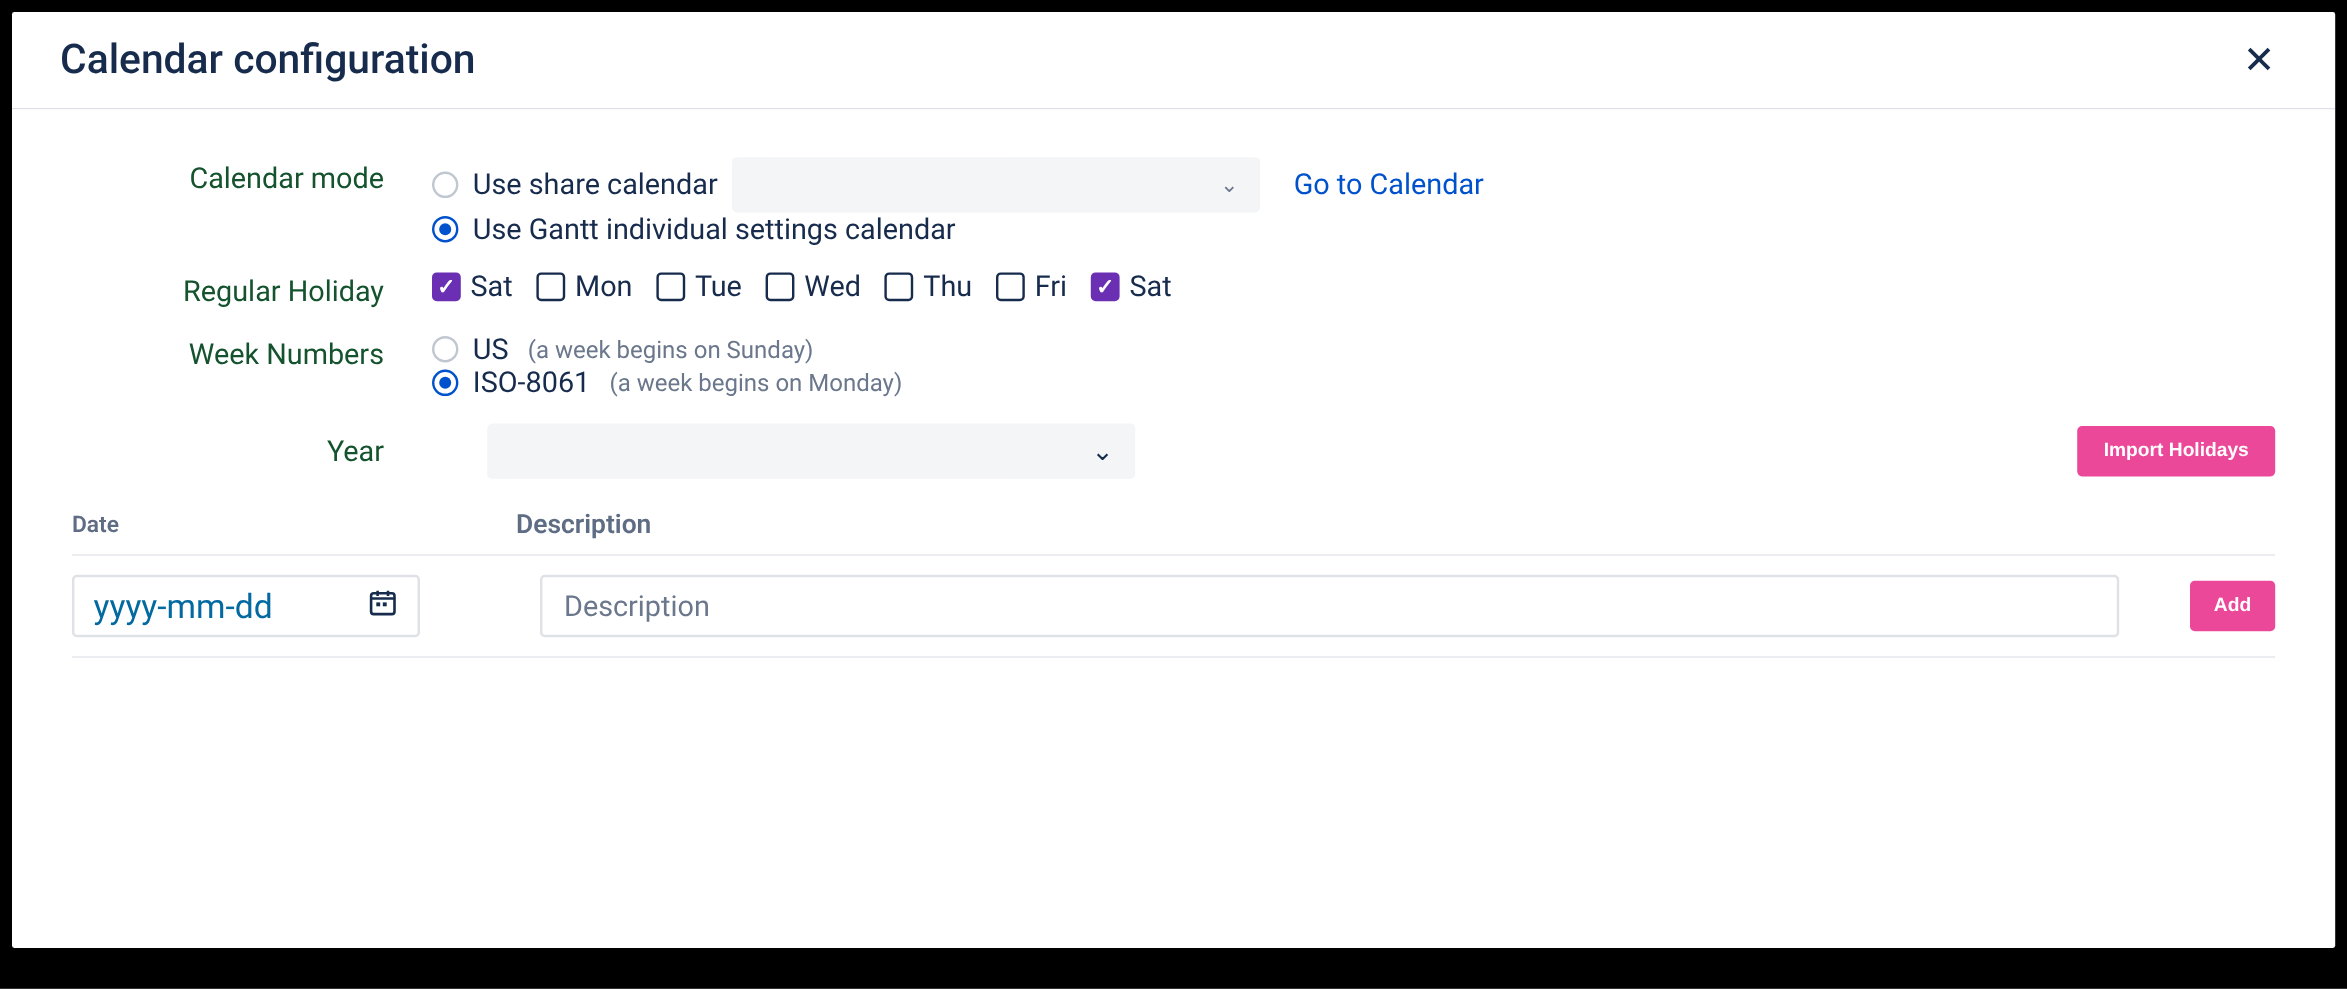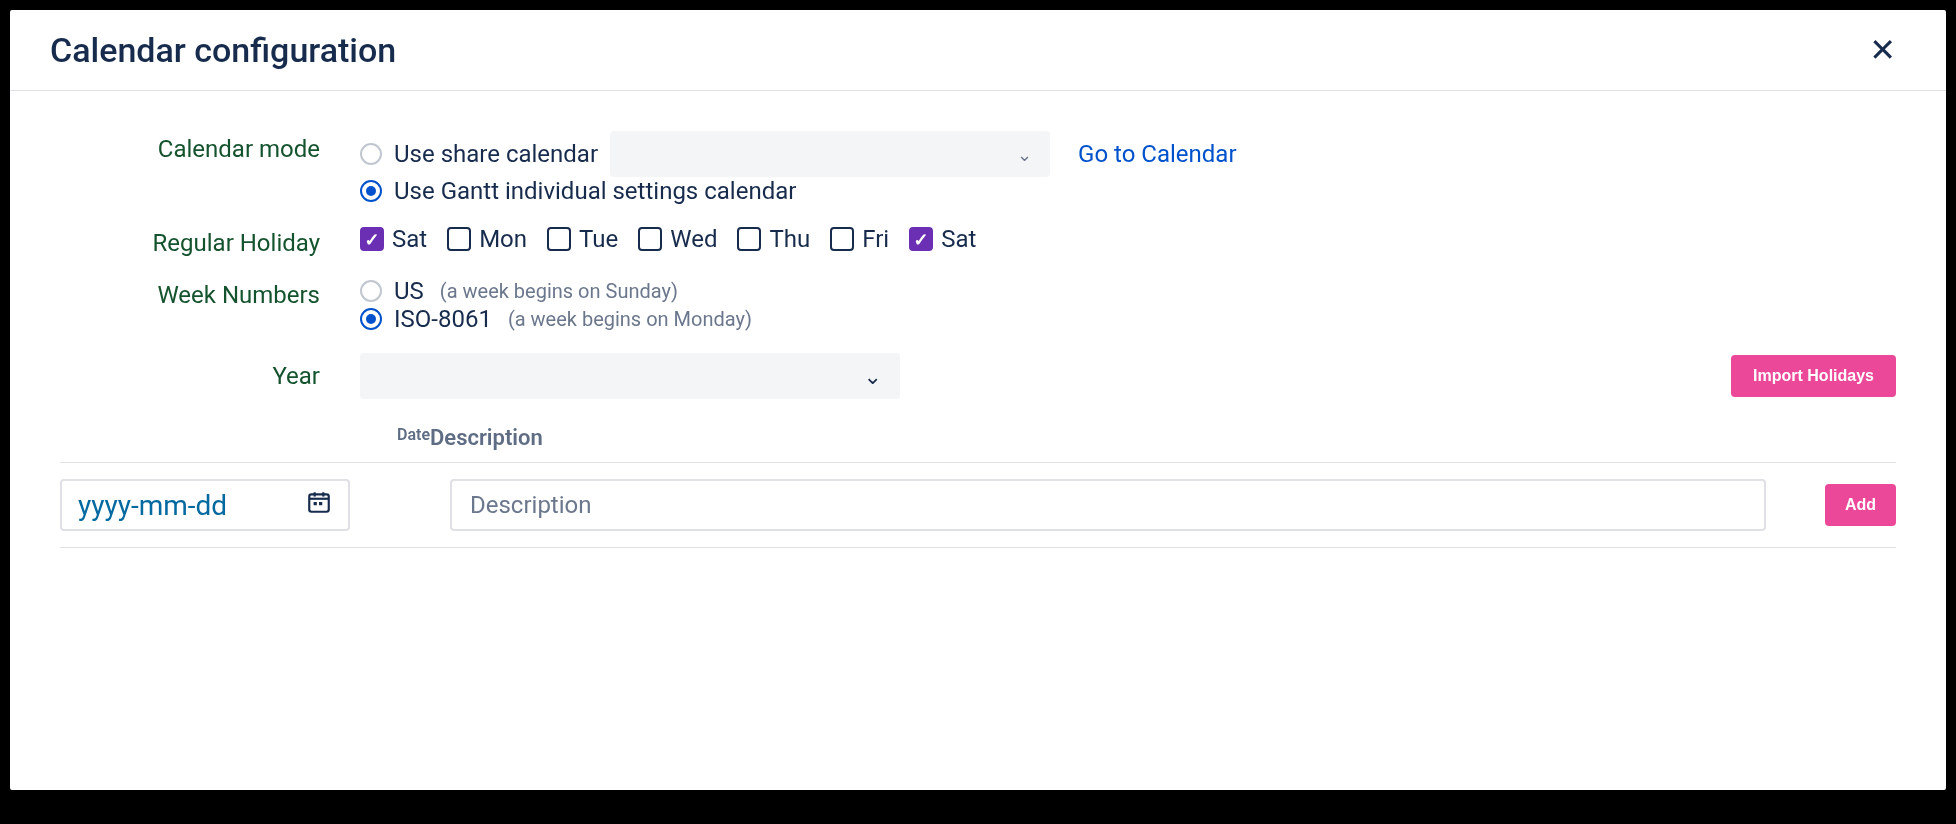--- a/index.html
+++ b/index.html
@@ -149,21 +149,21 @@
     justify-content:center;
     color:#fff;
     font-size:18px;
     font-weight:700;
   }
   .checkbox.checked {
     background:#6b2fb3;
     border-color:#6b2fb3;
   }
 
-  .year-row { align-items:center; }
+  .year-row { align-items:center;gap:46px; }
   .year-row .row-label { padding-top:0; }
   .year-row-content {
     flex:1;
     display:flex;
     align-items:center;
     justify-content:space-between;
   }
 
   .primary-btn {
     background:#ec4899;
@@ -174,21 +174,21 @@
     border-radius:4px;
     padding:12px 22px;
     cursor:pointer;
   }
 
   .columns-header {
     display:flex;
     margin-top:26px;
     padding:0 0 12px 0;
   }
-  .col-date-h { width:370px; font-size:16px; font-weight:600; color:#5e6c84;text-align:right; }
+  .col-date-h { width:370px; font-size:19px; font-weight:600; color:#5e6c84; }
   .col-desc-h { flex:1; font-size:22px; font-weight:600; color:#5e6c84; }
 
   .add-row {
     display:flex;
     align-items:center;
     gap:20px;
     border-top:1px solid #dfe1e6;
     border-bottom:1px solid #dfe1e6;
     padding:16px 0;
   }

